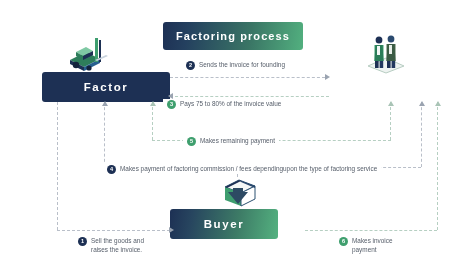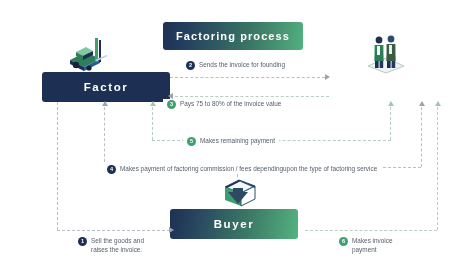--- a/index.html
+++ b/index.html
@@ -23,21 +23,21 @@
   
   .role-box{
     position:absolute;display:flex;align-items:center;justify-content:center;
     border-radius:3px;
   }
   .role-box span{
     color:#ffffff;font-size:11.5px;font-weight:bold;letter-spacing:1.6px;
   }
   #seller-box{left:42px;top:72px;width:128px;height:30px;background:#1d3054;}
   #factor-box{left:329px;top:72px;width:120px;height:30px;background:#4aab77;}
-  #buyer-box{left:170px;top:209px;width:128px;height:30px;
+  #buyer-box{left:170px;top:209px;width:108px;height:30px;
     background:linear-gradient(100deg,#1d3054 0%,#27455f 20%,#3d7b66 62%,#54b280 100%);}
 
   
   .dash-h{position:absolute;height:0;border-top:1px dashed #b9bfc9;}
   .dash-v{position:absolute;width:0;border-left:1px dashed #b9bfc9;}
   .dash-green{border-color:#b6cfc2;}
 
   
   .arrow{position:absolute;width:0;height:0;}
   .arrow-right{border-top:3px solid transparent;border-bottom:3px solid transparent;border-left:5px solid #9aa3b0;}

